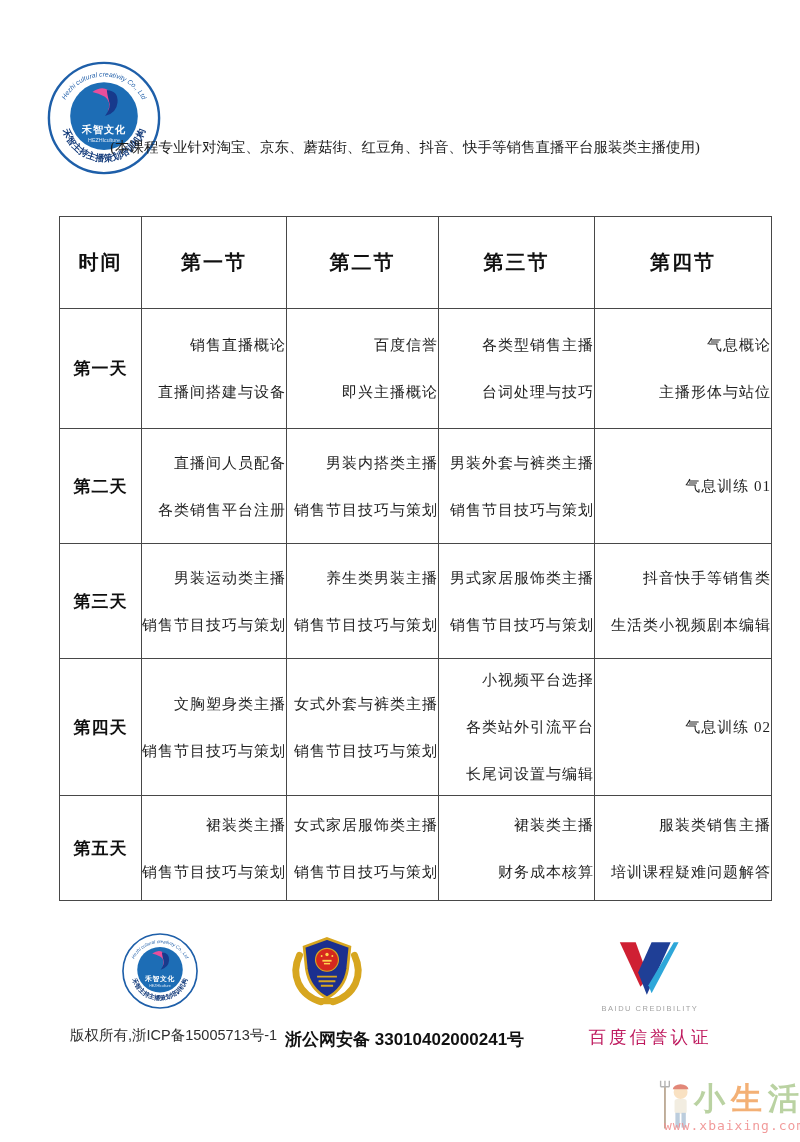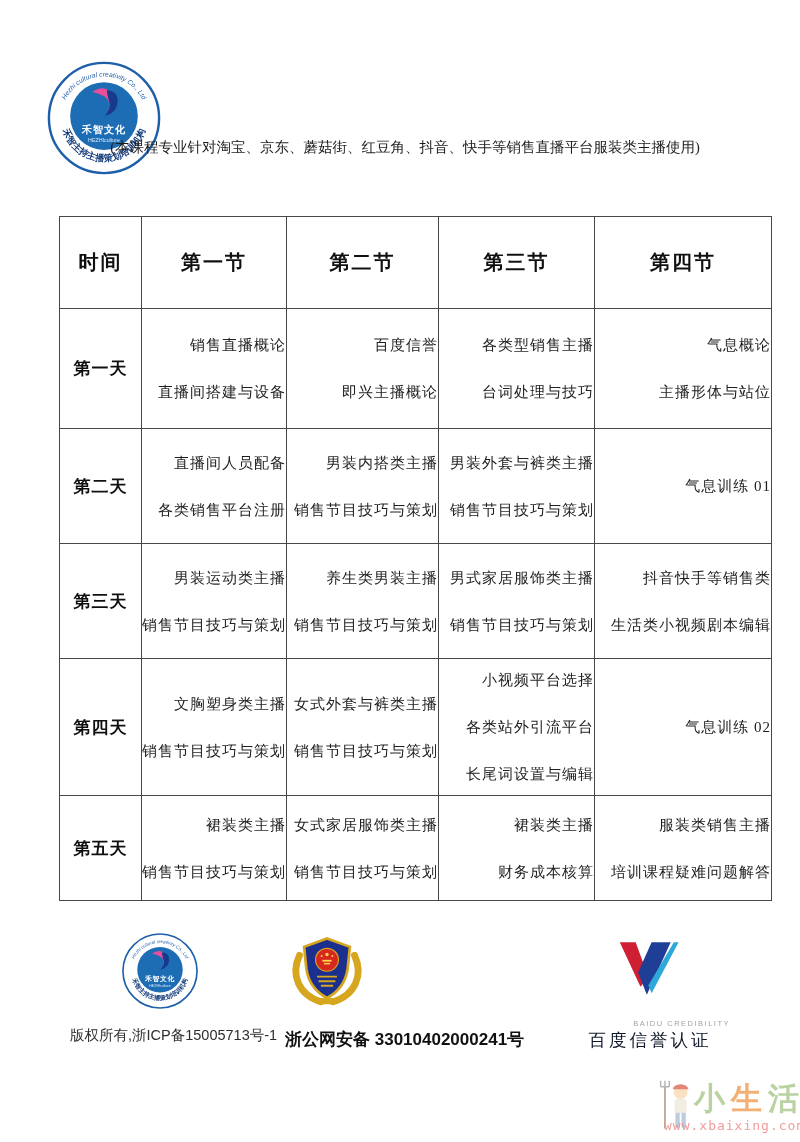--- a/index.html
+++ b/index.html
@@ -30,22 +30,22 @@
               gap:27px;height:100%;}
   .cell-line{font-size:15px;color:#1e1e1e;letter-spacing:1px;line-height:20px;white-space:nowrap;}
 
   
   .footer-left{position:absolute;left:70px;top:932px;width:180px;text-align:center;}
   .footer-left .copyright{margin-top:12px;font-size:14.5px;color:#2e2e2e;white-space:nowrap;}
   .footer-center{position:absolute;left:285px;top:930px;width:240px;text-align:left;}
   .footer-center .police-text{margin-top:16px;font-size:17px;font-weight:bold;color:#111;white-space:nowrap;}
   .footer-right{position:absolute;left:570px;top:936px;width:160px;text-align:center;}
   .baidu-cn{font-size:19px;color:#6e6e6e;letter-spacing:5px;margin-top:2px;}
-  .baidu-en{font-size:7.5px;color:#a3a3a3;letter-spacing:1.5px;margin-top:17px;text-align:right;}
-  .baidu-cert{font-size:17.5px;color:#0f172a;letter-spacing:3px;margin-top:0;}
+  .baidu-en{font-size:7.5px;color:#a3a3a3;letter-spacing:1.5px;margin-top:2px;}
+  .baidu-cert{font-size:17.5px;color:#be185d;letter-spacing:3px;margin-top:12px;}
 
   
   .watermark{position:absolute;left:648px;top:1070px;width:152px;height:70px;}
   .wm-cartoon{position:absolute;left:10px;top:4px;}
   .wm-chars{position:absolute;left:46px;top:8px;font-size:31px;font-weight:bold;
             letter-spacing:6px;white-space:nowrap;opacity:.85;}
   .wm-url{position:absolute;left:16px;top:48px;font-family:"DejaVu Sans Mono",monospace;
           font-size:13px;color:#f09090;letter-spacing:1px;white-space:nowrap;opacity:.9;}
 
   svg text{font-family:"Liberation Sans",sans-serif;}

